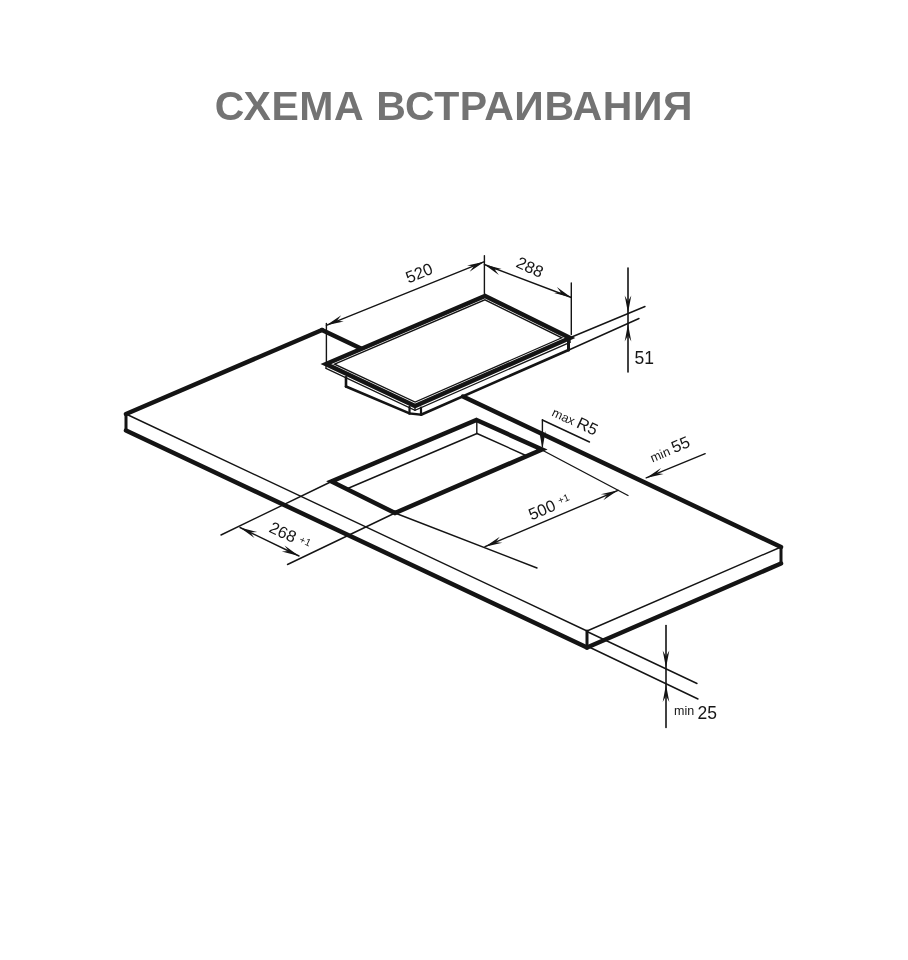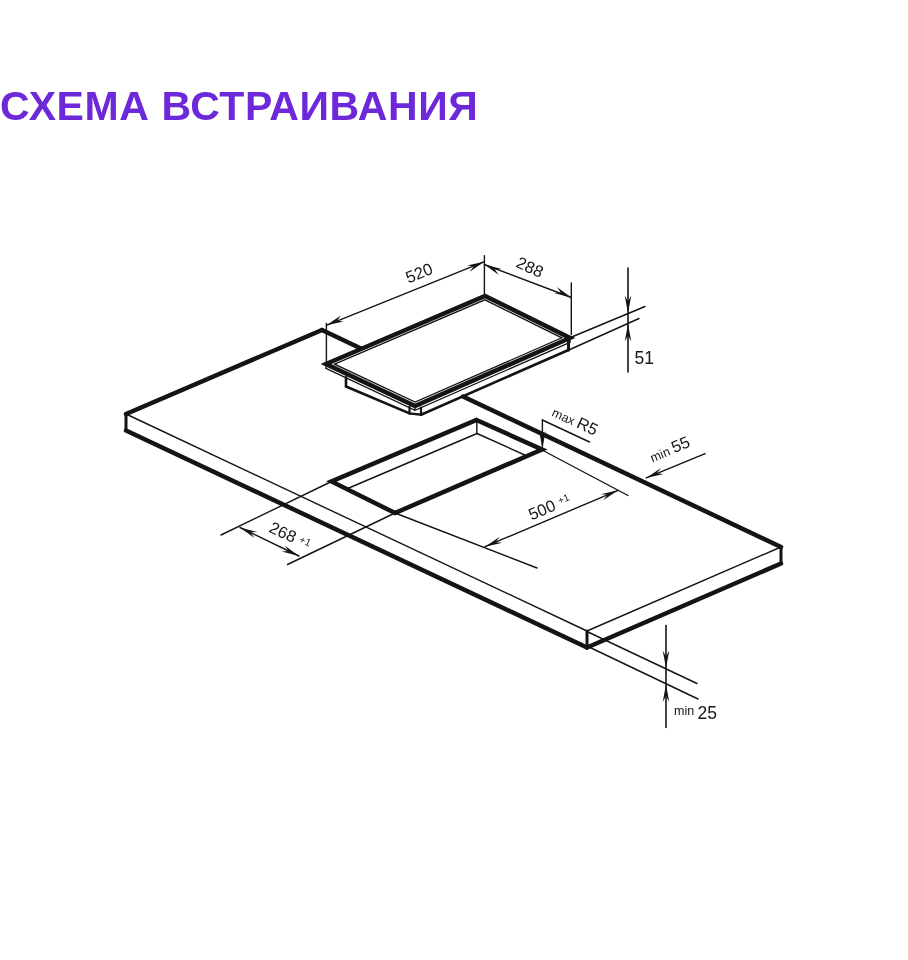--- a/index.html
+++ b/index.html
@@ -1,19 +1,19 @@
 <!DOCTYPE html>
 <html><head>
 <meta charset="utf-8">
 <style>
   html,body{margin:0;padding:0;background:#fff;}
   .page{position:relative;width:908px;height:960px;background:#fff;overflow:hidden;}
-  .title{position:absolute;left:0;top:0;width:908px;text-align:left;
+  .title{position:absolute;left:0;top:0;width:908px;text-align:center;
     font-family:"Liberation Sans",sans-serif;font-weight:bold;font-size:41px;
-    letter-spacing:0.6px;color:#6d28d9;line-height:1;top:86px;}
+    letter-spacing:0.6px;color:#737373;line-height:1;top:86px;}
   svg{position:absolute;left:0;top:0;}
   text{font-family:"Liberation Sans",sans-serif;fill:#161616;}
 </style>
 </head>
 <body>
 <div class="page">
 
 <div class="title">СХЕМА ВСТРАИВАНИЯ</div>
 <svg width="908" height="960" viewBox="0 0 908 960">
 <defs></defs>

